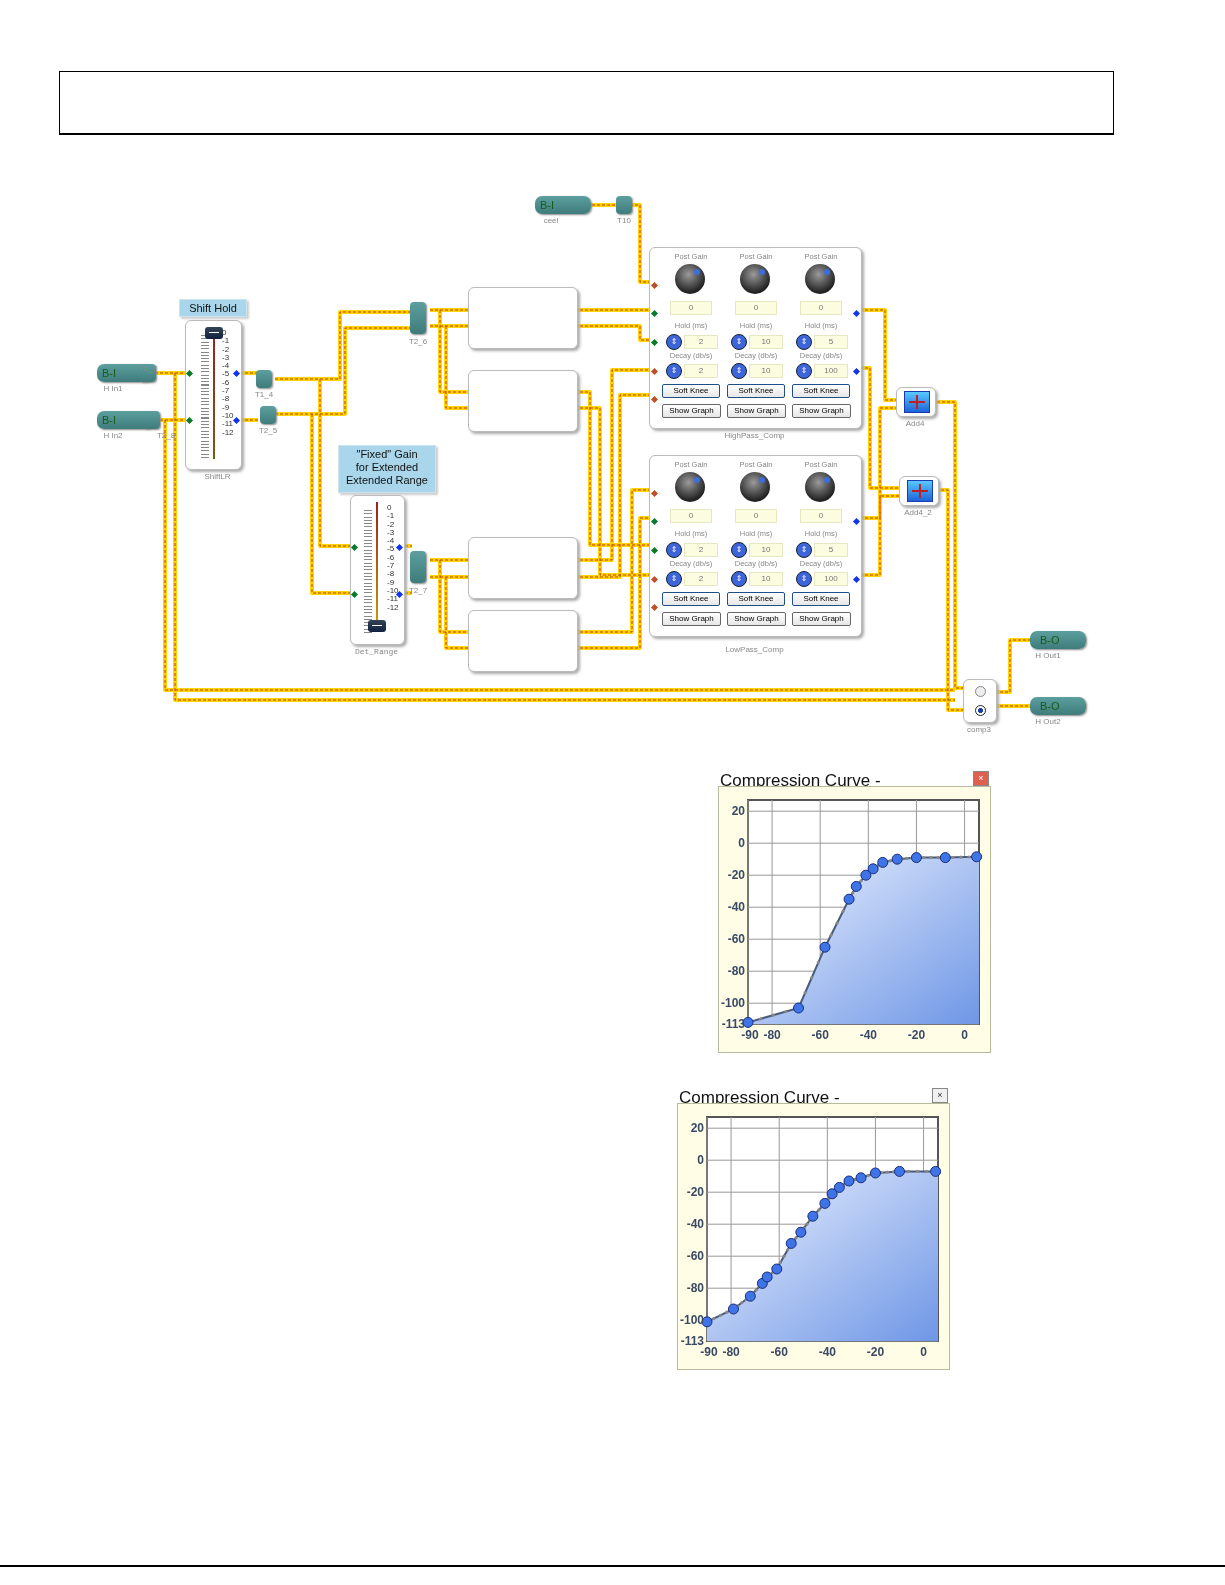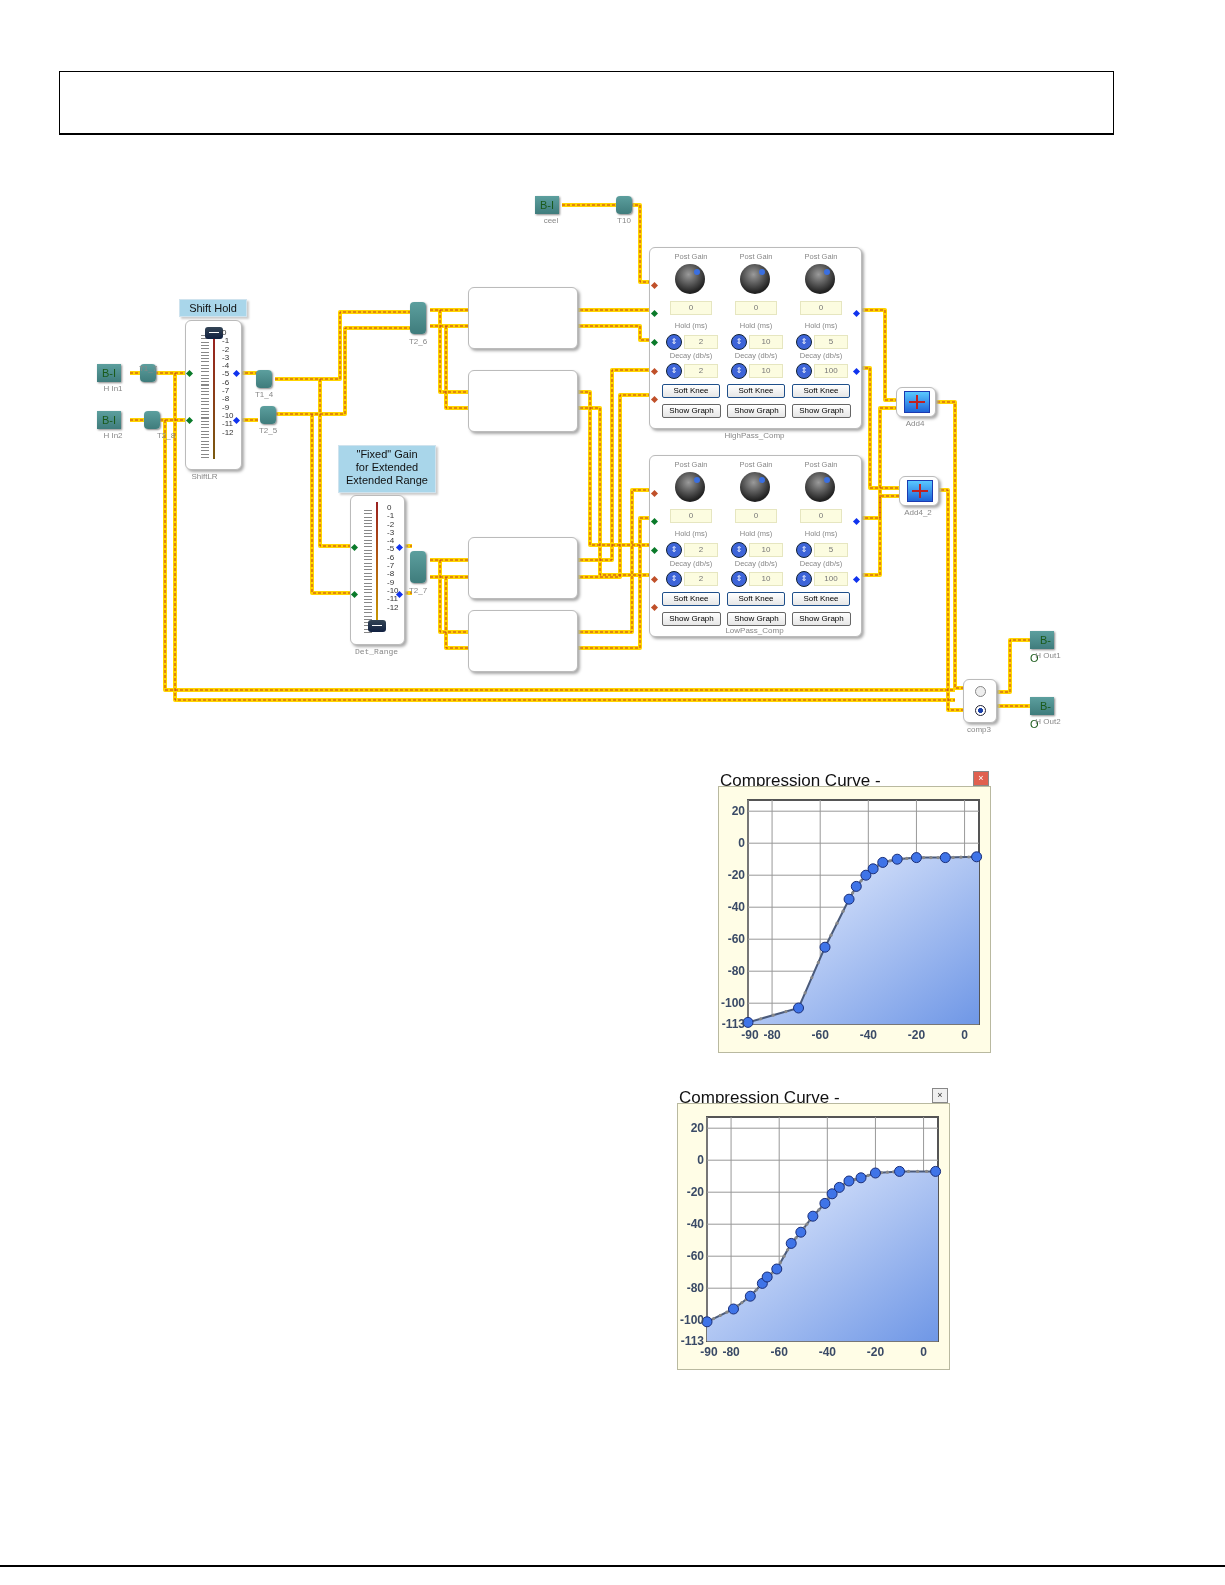--- a/index.html
+++ b/index.html
@@ -1,21 +1,21 @@
 <!DOCTYPE html>
 <html><head>
 <meta charset="utf-8">
 <style>
   html,body{margin:0;padding:0;background:#fff;}
   body{width:1225px;height:1585px;position:relative;overflow:hidden;font-family:"Liberation Sans",sans-serif;}
   .abs{position:absolute;}
   .topbox{left:59px;top:71px;width:1055px;height:64px;border:1px solid #000;border-bottom:2px solid #000;box-sizing:border-box;}
   .footline{left:0;top:1565px;width:1225px;height:2px;background:#000;}
   svg.wires{position:absolute;left:0;top:0;width:1225px;height:760px;}
-  .io{width:24px;height:18px;border-radius:0;background:linear-gradient(#5c9f9e,#3f7c7c);box-shadow:1px 1px 2px #888;color:#1a5a1a;font-size:11px;line-height:18px;text-indent:5px;}
+  .io{width:56px;height:18px;border-radius:7px;background:linear-gradient(#5c9f9e,#3f7c7c);box-shadow:1px 1px 2px #888;color:#1a5a1a;font-size:11px;line-height:18px;text-indent:5px;}
   .tee{width:16px;height:18px;border-radius:4px;background:linear-gradient(#5c9f9e,#3f7c7c);box-shadow:1px 1px 2px #888;}
   .lbl{font-size:8px;color:#888;text-align:center;white-space:nowrap;}
   .note{background:#a9d6ea;border:1px solid #cfe3ee;color:#111;font-size:11px;text-align:center;line-height:13px;box-shadow:2px 2px 2px #ccc;}
   .panel{background:#fff;border:1px solid #bbb;border-radius:6px;box-shadow:2px 2px 3px #aaa;}
   .slider-scale{font-size:8px;color:#333;line-height:8.3px;}
   .knob{width:30px;height:30px;border-radius:50%;background:radial-gradient(circle at 45% 35%,#9a9a9a,#222 70%);}
   .knob .dot{position:absolute;right:5px;top:5px;width:6px;height:6px;border-radius:50%;background:#3a6fe0;}
   .valbox{background:#fcfce0;border:1px solid #e6e6c0;font-size:8px;color:#777;text-align:center;line-height:12px;height:12px;}
   .small{font-size:7.5px;color:#888;text-align:center;}
   .spin{width:14px;height:14px;border-radius:50%;background:#3d64d8;border:1px solid #123;color:#fff;font-size:8px;line-height:14px;text-align:center;}
@@ -90,21 +90,21 @@
       <div>-9</div>
       <div>-10</div>
       <div>-11</div>
       <div>-12</div>
     </div>
   <div class="abs port pg" style="left:1px;top:50px;"></div>
   <div class="abs port pg" style="left:1px;top:97px;"></div>
   <div class="abs port pb" style="left:48px;top:50px;"></div>
   <div class="abs port pb" style="left:48px;top:97px;"></div>
 </div>
-<div class="abs lbl" style="left:177px;top:472px;width:55px;text-align:center;">ShiftLR</div>
+<div class="abs lbl" style="left:190px;top:472px;width:55px;text-align:center;">ShiftLR</div>
 
 <div class="abs note" style="left:338px;top:445px;width:96px;height:44px;padding-top:2px;">
   <div>"Fixed" Gain</div>
   <div>for Extended</div>
   <div>Extended Range</div>
 </div>
 <div class="abs panel" style="left:350px;top:495px;width:53px;height:148px;">
   <div class="abs" style="left:13px;top:14px;width:8px;height:124px;background:repeating-linear-gradient(#888 0 1px,transparent 1px 3.3px);"></div>
   <div class="abs" style="left:25px;top:6px;width:2px;height:128px;background:linear-gradient(#9a2020,#caa000);"></div>
   <div class="abs" style="left:17px;top:124px;width:18px;height:12px;border-radius:3px;background:linear-gradient(#345,#102040);">
@@ -228,21 +228,21 @@
     <div class="abs valbox" style="left:150px;top:53px;width:40px;">0</div>
     <div class="abs small" style="left:142px;top:73px;width:58px;">Hold (ms)</div>
     <div class="abs spin" style="left:146px;top:86px;">⇕</div>
     <div class="abs valbox" style="left:164px;top:87px;width:32px;">5</div>
     <div class="abs small" style="left:142px;top:103px;width:58px;">Decay (db/s)</div>
     <div class="abs spin" style="left:146px;top:115px;">⇕</div>
     <div class="abs valbox" style="left:164px;top:116px;width:32px;">100</div>
     <div class="abs btn k" style="left:142px;top:136px;width:56px;">Soft Knee</div>
     <div class="abs btn g" style="left:142px;top:156px;width:57px;">Show Graph</div>
     </div>
-    <div class="abs lbl" style="left: 649px; top: 626px; width: 211px;">LowPass_Comp</div>
+    <div class="abs lbl" style="left: 649px; top: 645px; width: 211px;">LowPass_Comp</div>
   </div>
 
 <div class="abs panel" style="left:896px;top:387px;width:38px;height:28px;">
   <div class="abs adder" style="left:7px;top:3px;"><svg width="24" height="20">
         <path d="M12 3V17M4 10H20" stroke="#c02020" stroke-width="2"></path>
       </svg></div>
 </div>
 <div class="abs lbl" style="left:896px;top:419px;width:38px;">Add4</div>
 <div class="abs panel" style="left:899px;top:476px;width:38px;height:28px;">
   <div class="abs adder" style="left:7px;top:3px;"><svg width="24" height="20">

